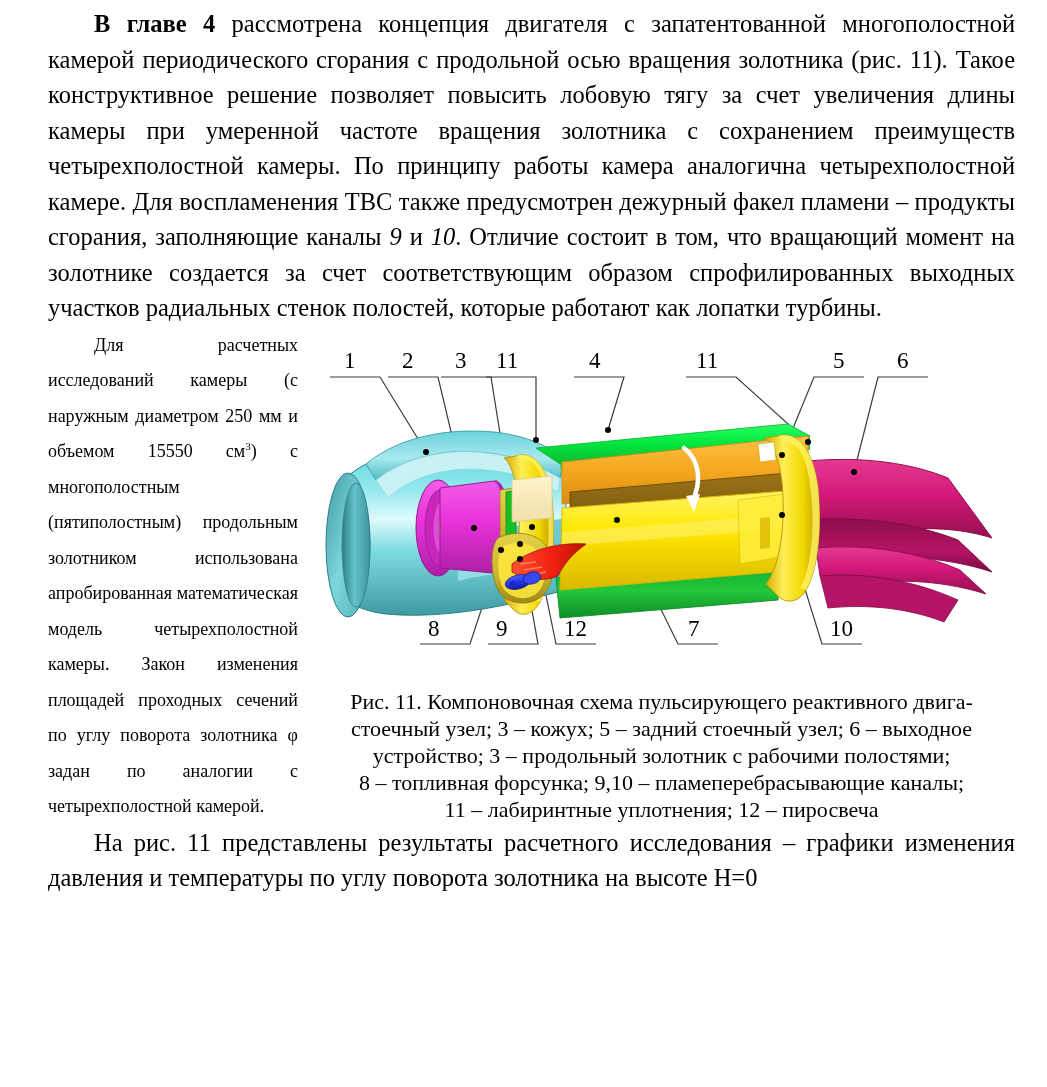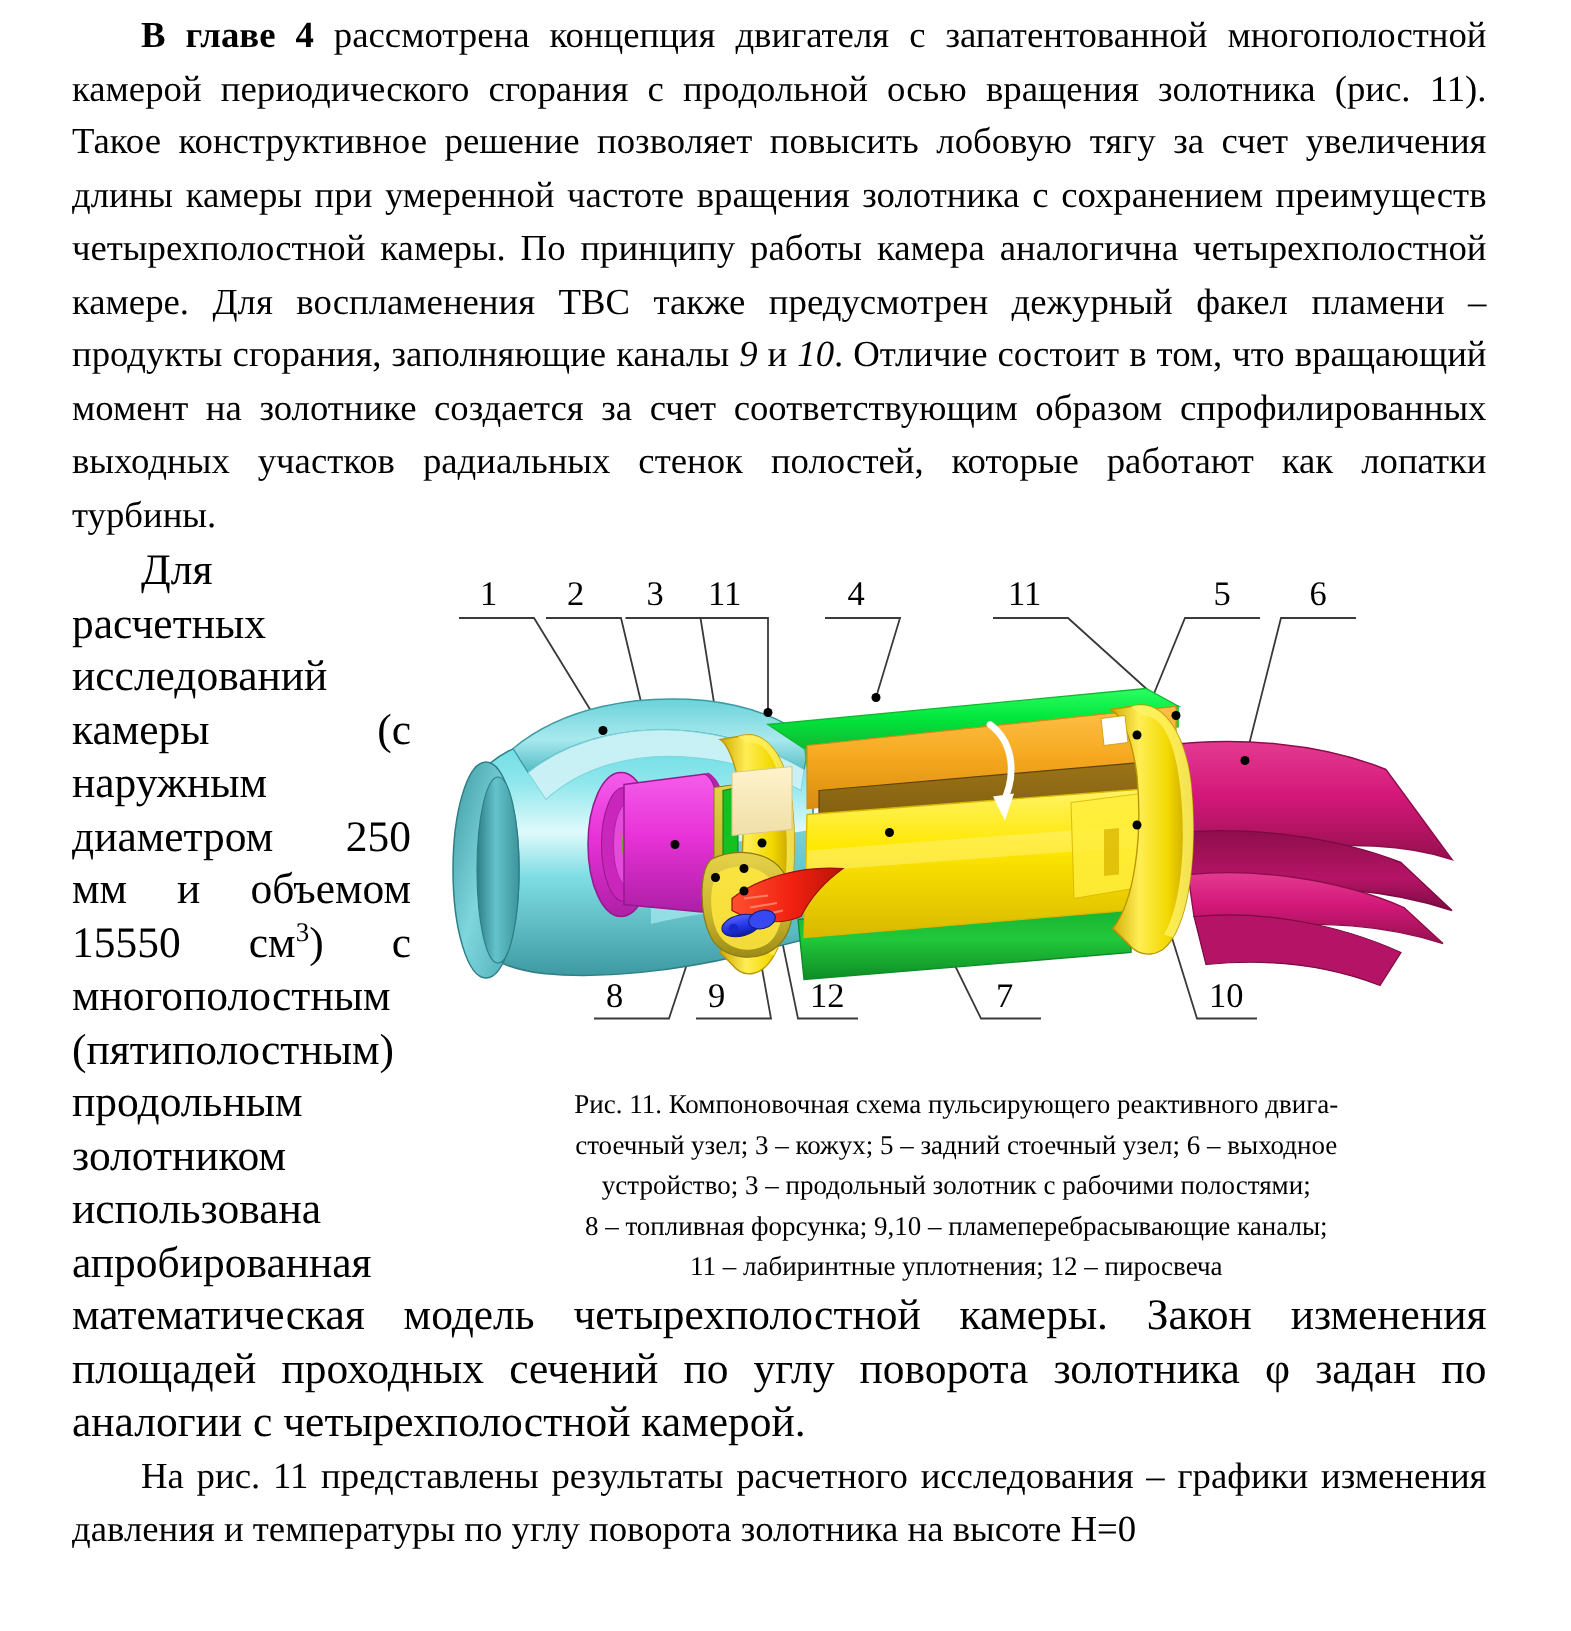--- a/index.html
+++ b/index.html
@@ -15,21 +15,21 @@
     overflow: hidden;
     font-family: "Liberation Serif", "DejaVu Serif", serif;
     color: #000000;
   }
 
   .page {
     position: relative;
     width: 1047px;
     height: 1087px;
     box-sizing: border-box;
-    padding: 0 56px 0 48px;
+    padding: 0 32px 0 48px;
   }
 
   
   .para {
     font-size: 24.5px;
     line-height: 35.5px;
     text-align: justify;
     text-justify: inter-word;
     margin: 0;
     hyphens: none;
@@ -45,41 +45,41 @@
     position: relative;
     margin-top: 2px;
   }
   .figure-float {
     float: right;
     width: 707px;
     margin-left: 10px;
     margin-top: 4px;
   }
   .side-col {
-    font-size: 29px;
+    font-size: 18px;
     line-height: 35.5px;
     text-align: justify;
     margin: 0;
     text-indent: 46px;
   }
 
   
   .figure {
     position: relative;
     width: 707px;
   }
   .fig-canvas {
     position: relative;
     width: 707px;
     height: 352px;
   }
   .fig-canvas svg { display: block; }
 
   .fig-caption {
-    font-size: 18px;
+    font-size: 22px;
     line-height: 27px;
     text-align: center;
     margin-top: 4px;
   }
   .fig-caption .justified-line { display: block; }
 
   
   .tail { clear: both; }
   .tail p { margin: 0; }
 

